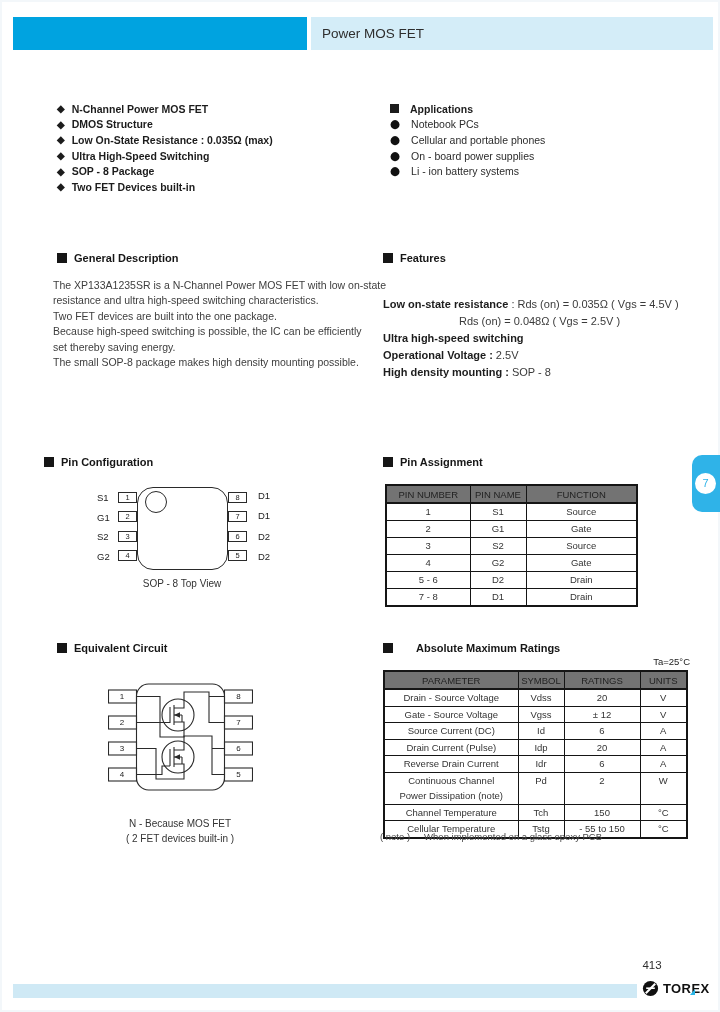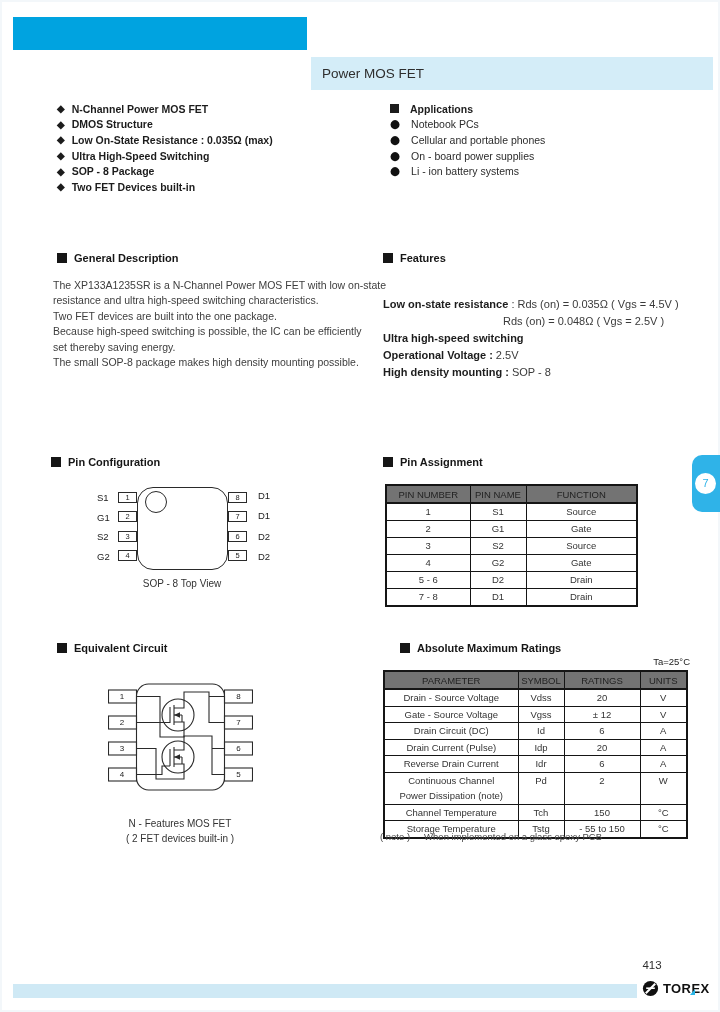--- a/index.html
+++ b/index.html
@@ -3,40 +3,40 @@
 <meta charset="utf-8">
 <style>
   html,body{margin:0;padding:0;background:#fff;}
   .page{position:relative;width:720px;height:1012px;background:#fff;
         font-family:"Liberation Sans",sans-serif;color:#222;overflow:hidden;
         box-shadow:inset 0 0 0 2px #f3f7fa;}
   
   .hdr-left{position:absolute;left:13px;top:17px;width:294px;height:33px;background:#00A3E0;}
   .hdr-right{position:absolute;left:311px;top:17px;width:402px;height:33px;background:#D4EDF8;
              display:flex;align-items:center;padding-left:11px;box-sizing:border-box;
-             font-size:13.5px;color:#2e2e2e;margin-top:40px;}
+             font-size:13.5px;color:#2e2e2e;}
   
   .hl-list{position:absolute;left:57px;top:101px;}
   .hl-row{display:flex;align-items:center;height:15.6px;font-size:10.5px;font-weight:bold;color:#1c1c1c;}
   .hl-row .dia{font-size:10px;margin-right:7px;}
   .app-list{position:absolute;left:390px;top:101px;}
   .app-title{display:flex;align-items:center;height:15.6px;font-size:10.5px;font-weight:bold;color:#1c1c1c;}
   .app-title .sq{width:9px;height:9px;background:#1c1c1c;margin-right:11px;}
   .app-row{display:flex;align-items:center;height:15.6px;font-size:10.5px;color:#2c2c2c;}
   .app-row .dot{font-size:9px;margin-right:11px;color:#111;}
   
   .sec-title{position:absolute;display:flex;align-items:center;font-size:11px;font-weight:bold;color:#161616;}
   .sec-title .sq{width:10px;height:10px;background:#161616;margin-right:7px;}
   
   .desc{position:absolute;left:53px;top:278px;font-size:10.5px;line-height:15.4px;color:#3d3d3d;}
   
   .feat{position:absolute;left:383px;top:296px;font-size:11px;color:#3a3a3a;}
   .feat-row{height:17px;line-height:17px;white-space:nowrap;}
   .feat-row .lb{font-weight:bold;color:#1c1c1c;}
-  .feat-row.ind{margin-left:120px;}
+  .feat-row.ind{margin-left:76px;}
   
   .pincfg{position:absolute;left:95px;top:485px;width:265px;height:115px;}
   .sop-body{position:absolute;left:42px;top:2px;width:91px;height:83px;border:1.3px solid #2a2a2a;border-radius:16px;box-sizing:border-box;}
   .sop-circle{position:absolute;left:50px;top:6px;width:22px;height:22px;border:1.2px solid #2a2a2a;border-radius:50%;box-sizing:border-box;}
   .pinbox{position:absolute;width:19px;height:11px;border:1px solid #2a2a2a;box-sizing:border-box;
           font-size:7.5px;line-height:9px;text-align:center;color:#222;background:#fff;}
   .pinlabel{position:absolute;font-size:9.5px;color:#222;}
   .sop-caption{position:absolute;left:17px;top:93px;width:140px;text-align:center;font-size:10px;color:#333;}
   
   .dtable{border-collapse:collapse;border:2px solid #151515;table-layout:fixed;font-size:9.5px;color:#333;}
@@ -149,21 +149,21 @@
       <span>Features</span>
   </div>
   <div class="feat">
     <div class="feat-row"><span class="lb">Low on-state resistance</span><span> : Rds (on) = 0.035Ω ( Vgs = 4.5V )</span></div>
     <div class="feat-row ind"><span>Rds (on) = 0.048Ω ( Vgs = 2.5V )</span></div>
     <div class="feat-row"><span class="lb">Ultra high-speed switching</span></div>
     <div class="feat-row"><span class="lb">Operational Voltage :</span><span> 2.5V</span></div>
     <div class="feat-row"><span class="lb">High density mounting :</span><span> SOP - 8</span></div>
   </div>
 
-  <div class="sec-title" style="left:51px;top:456px;">
+  <div class="sec-title" style="left:44px;top:456px;">
     <span class="sq"></span>
       <span>Pin Configuration</span>
   </div>
   <div class="pincfg">
     <div class="sop-body"></div>
     <div class="sop-circle"></div>
     <span class="pinlabel" style="left:2px;top:7px;">S1</span>
     <span class="pinlabel" style="left:2px;top:26.5px;">G1</span>
     <span class="pinlabel" style="left:2px;top:46px;">S2</span>
     <span class="pinlabel" style="left:2px;top:65.5px;">G2</span>
@@ -264,25 +264,25 @@
     <span class="eq-num" style="left:0;top:8px;">1</span>
     <span class="eq-num" style="left:0;top:34px;">2</span>
     <span class="eq-num" style="left:0;top:60px;">3</span>
     <span class="eq-num" style="left:0;top:86px;">4</span>
     <span class="eq-num r" style="top:8px;">8</span>
     <span class="eq-num r" style="top:34px;">7</span>
     <span class="eq-num r" style="top:60px;">6</span>
     <span class="eq-num r" style="top:86px;">5</span>
   </div>
   <div class="eqc-caption">
-    <div>N - Features MOS FET</div>
+    <div>N - Because MOS FET</div>
     <div>( 2 FET devices built-in )</div>
   </div>
 
-  <div class="sec-title" style="left:400px;top:642px;">
+  <div class="sec-title" style="left:383px;top:642px;gap:16px;">
     <span class="sq"></span>
       <span>Absolute Maximum Ratings</span>
   </div>
   <div class="amr-cond">Ta=25°C</div>
   <table class="dtable amr-table">
     <colgroup>
         <col style="width:134px">
         <col style="width:46px">
         <col style="width:76px">
         <col style="width:47px">
@@ -300,21 +300,21 @@
           <td>20</td>
           <td>V</td>
         </tr>
     <tr>
           <td>Gate - Source Voltage</td>
           <td>Vgss</td>
           <td>± 12</td>
           <td>V</td>
         </tr>
     <tr>
-          <td>Drain Circuit (DC)</td>
+          <td>Source Current (DC)</td>
           <td>Id</td>
           <td>6</td>
           <td>A</td>
         </tr>
     <tr>
           <td>Drain Current (Pulse)</td>
           <td>Idp</td>
           <td>20</td>
           <td>A</td>
         </tr>
@@ -331,21 +331,21 @@
           <td>2</td>
           <td>W</td>
         </tr>
     <tr>
           <td>Channel Temperature</td>
           <td>Tch</td>
           <td>150</td>
           <td>°C</td>
         </tr>
     <tr>
-          <td>Storage Temperature</td>
+          <td>Cellular Temperature</td>
           <td>Tstg</td>
           <td>- 55 to 150</td>
           <td>°C</td>
         </tr>
   </tbody>
     </table>
   <div class="amr-note">
     <span class="nl">( note )</span><span>When implemented on a glass epoxy PCB</span>
   </div>
 

